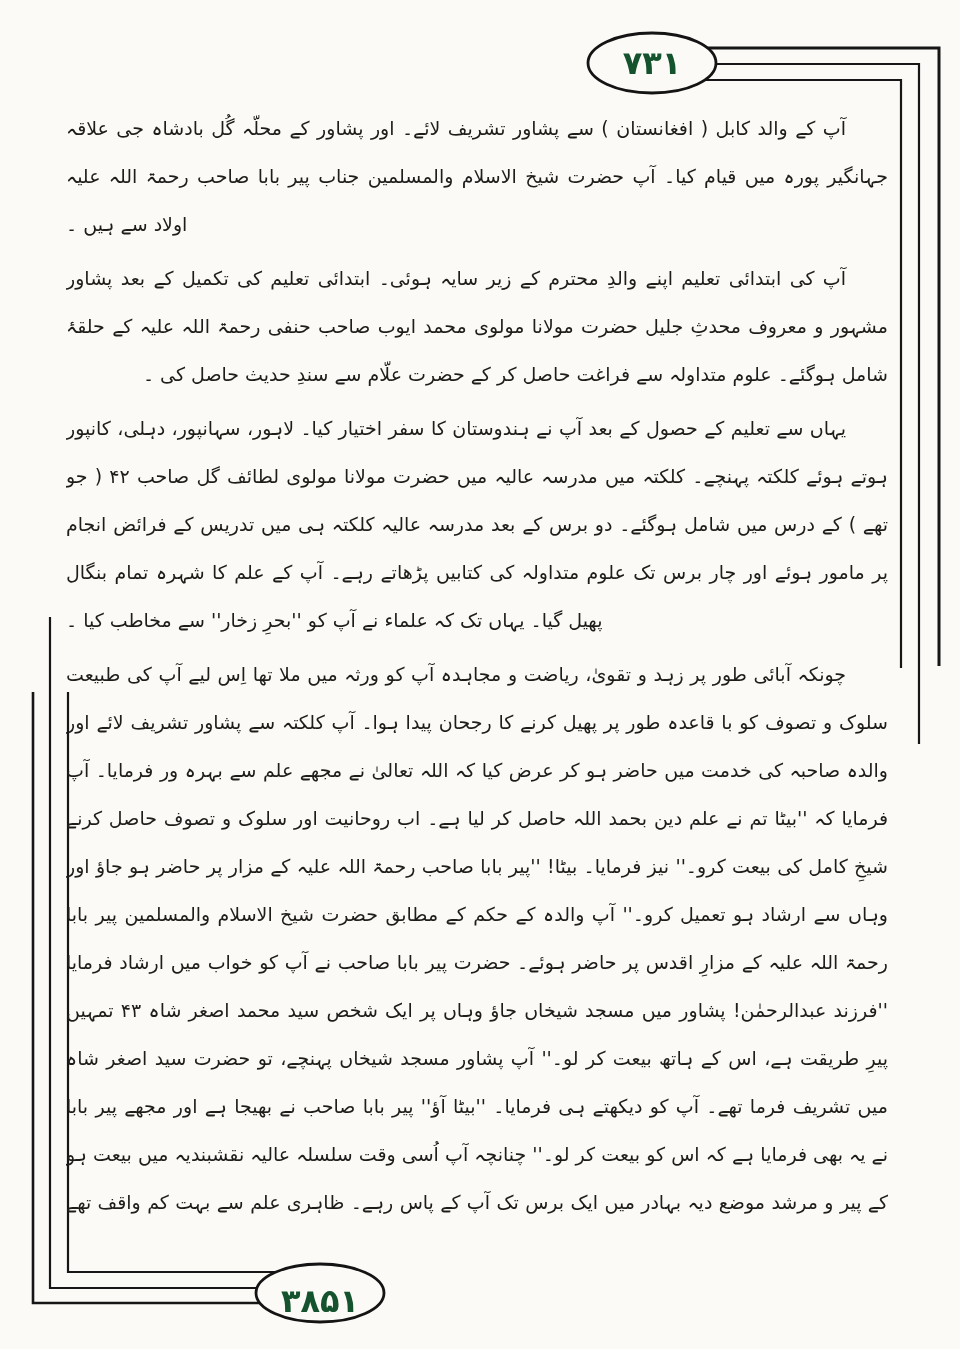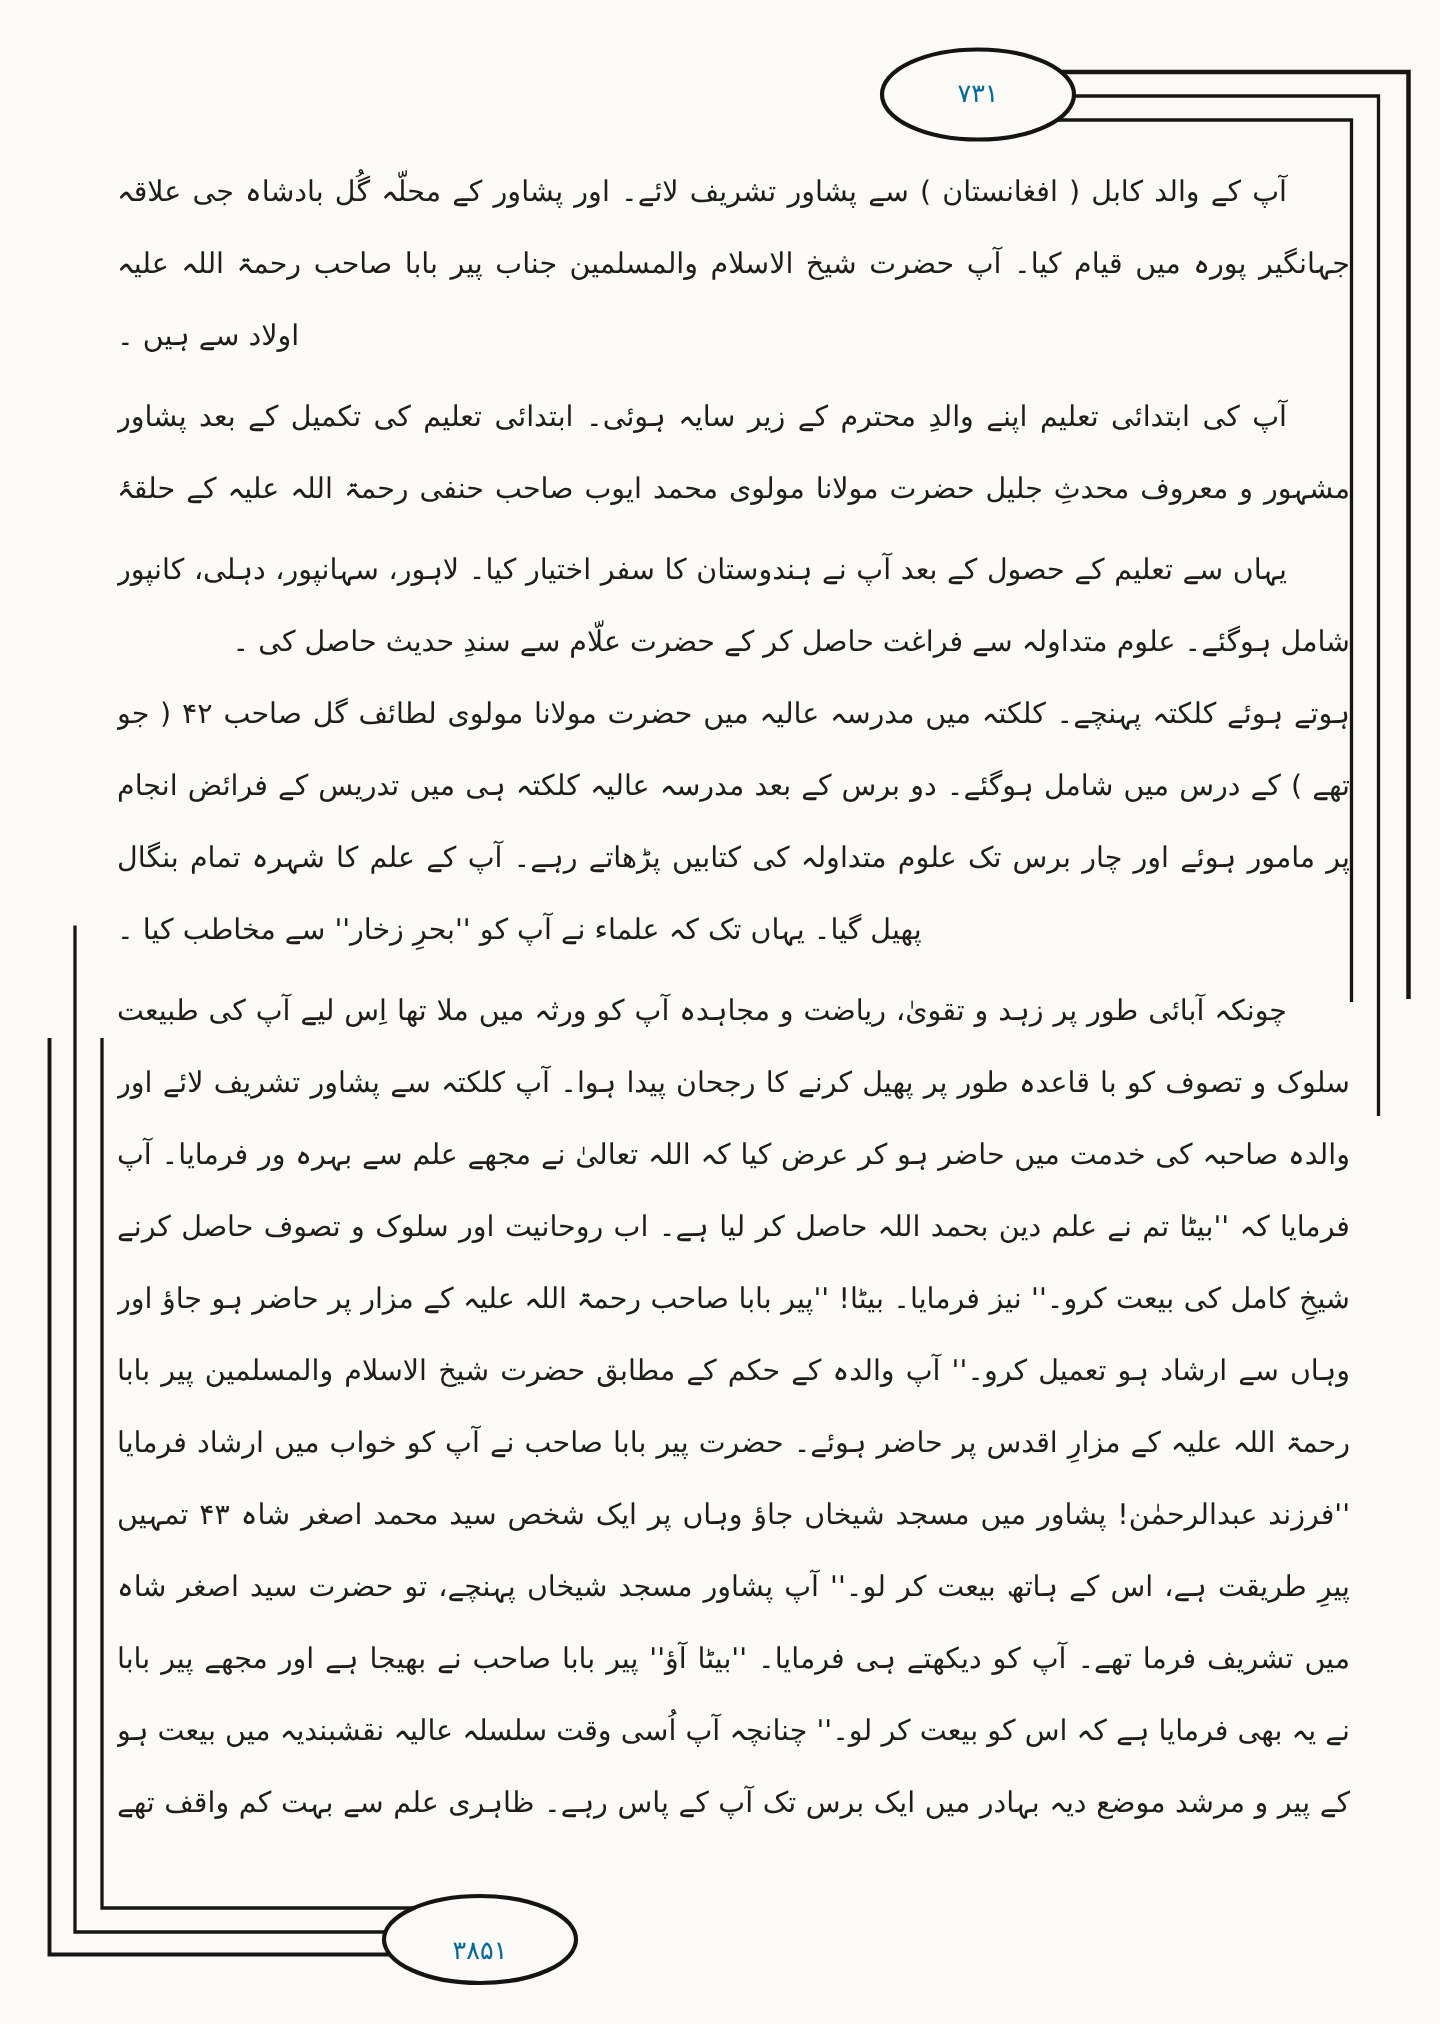--- a/index.html
+++ b/index.html
@@ -9,27 +9,27 @@
     font-family:"DejaVu Sans",sans-serif;
     color:#1e1d1b;
     overflow:hidden;
   }
   .page{position:absolute;inset:0;}
   
   .border-svg{position:absolute;left:0;top:0;width:960px;height:1349px;pointer-events:none;}
   
   .oval-num{
     position:absolute;display:flex;align-items:center;justify-content:center;
-    font-size:17px;font-weight:normal;letter-spacing:6px;color:#0369a1;
+    font-size:32px;font-weight:bold;letter-spacing:6px;color:#14532d;
   }
   .oval-num.top{left:588px;top:34px;width:128px;height:58px;}
   .oval-num.bottom{left:256px;top:1272px;width:128px;height:58px;}
   
   .text-col{
-    position:absolute;left:78px;top:104px;width:822px;
+    position:absolute;left:66px;top:104px;width:822px;
     font-size:19px;line-height:48px;
   }
   .line{
     height:48px;overflow:hidden;text-align:right;
   }
   .l-just{text-align:justify;text-align-last:justify;}
   .l-indent{padding-right:42px;}
   .l-left{text-align:left;}
   .l-center{text-align:left;}
   .p-gap{margin-top:6px;}
@@ -57,23 +57,23 @@
   <div class="oval-num bottom">۳۸۵۱</div>
 
   <main class="text-col">
 
     <div class="line l-just l-indent">آپ کے والد کابل ( افغانستان ) سے پشاور تشریف لائے۔ اور پشاور کے محلّہ گُل بادشاہ جی علاقہ</div>
     <div class="line l-just">جہانگیر پورہ میں قیام کیا۔ آپ حضرت شیخ الاسلام والمسلمین جناب پیر بابا صاحب رحمۃ اللہ علیہ بنیری کی</div>
     <div class="line l-left">اولاد سے ہیں ۔</div>
 
     <div class="line l-just l-indent p-gap">آپ کی ابتدائی تعلیم اپنے والدِ محترم کے زیر سایہ ہوئی۔ ابتدائی تعلیم کی تکمیل کے بعد پشاور شہر کے</div>
     <div class="line l-just">مشہور و معروف محدثِ جلیل حضرت مولانا مولوی محمد ایوب صاحب حنفی رحمۃ اللہ علیہ کے حلقۂ تلامذہ میں</div>
+    <div class="line">شامل ہوگئے۔ علوم متداولہ سے فراغت حاصل کر کے حضرت علّام سے سندِ حدیث حاصل کی ۔</div>
+
     <div class="line l-just l-indent p-gap">یہاں سے تعلیم کے حصول کے بعد آپ نے ہندوستان کا سفر اختیار کیا۔ لاہور، سہانپور، دہلی، کانپور</div>
-
-    <div class="line">شامل ہوگئے۔ علوم متداولہ سے فراغت حاصل کر کے حضرت علّام سے سندِ حدیث حاصل کی ۔</div>
     <div class="line l-just">ہوتے ہوئے کلکتہ پہنچے۔ کلکتہ میں مدرسہ عالیہ میں حضرت مولانا مولوی لطائف گل صاحب ۴۲ ( جو کہ مدرس</div>
     <div class="line l-just">تھے ) کے درس میں شامل ہوگئے۔ دو برس کے بعد مدرسہ عالیہ کلکتہ ہی میں تدریس کے فرائض انجام دینے</div>
     <div class="line l-just">پر مامور ہوئے اور چار برس تک علوم متداولہ کی کتابیں پڑھاتے رہے۔ آپ کے علم کا شہرہ تمام بنگال میں</div>
     <div class="line l-center">پھیل گیا۔ یہاں تک کہ علماء نے آپ کو ''بحرِ زخار'' سے مخاطب کیا ۔</div>
 
     <div class="line l-just l-indent p-gap">چونکہ آبائی طور پر زہد و تقویٰ، ریاضت و مجاہدہ آپ کو ورثہ میں ملا تھا اِس لیے آپ کی طبیعت میں</div>
     <div class="line l-just">سلوک و تصوف کو با قاعدہ طور پر پھیل کرنے کا رجحان پیدا ہوا۔ آپ کلکتہ سے پشاور تشریف لائے اور</div>
     <div class="line l-just">والدہ صاحبہ کی خدمت میں حاضر ہو کر عرض کیا کہ اللہ تعالیٰ نے مجھے علم سے بہرہ ور فرمایا۔ آپ کی والدہ نے</div>
     <div class="line l-just">فرمایا کہ ''بیٹا تم نے علم دین بحمد اللہ حاصل کر لیا ہے۔ اب روحانیت اور سلوک و تصوف حاصل کرنے کسی</div>
     <div class="line l-just">شیخِ کامل کی بیعت کرو۔'' نیز فرمایا۔ بیٹا! ''پیر بابا صاحب رحمۃ اللہ علیہ کے مزار پر حاضر ہو جاؤ اور جو کچھ</div>

